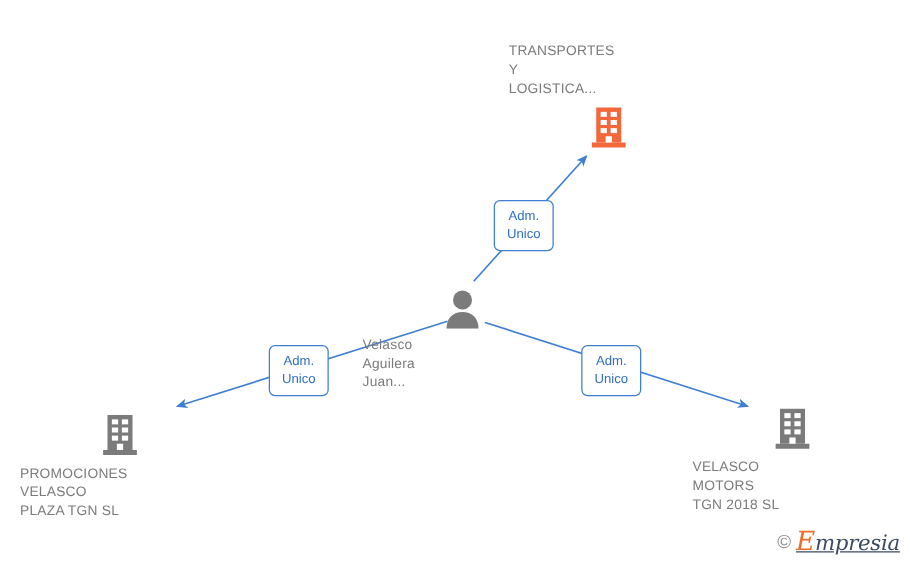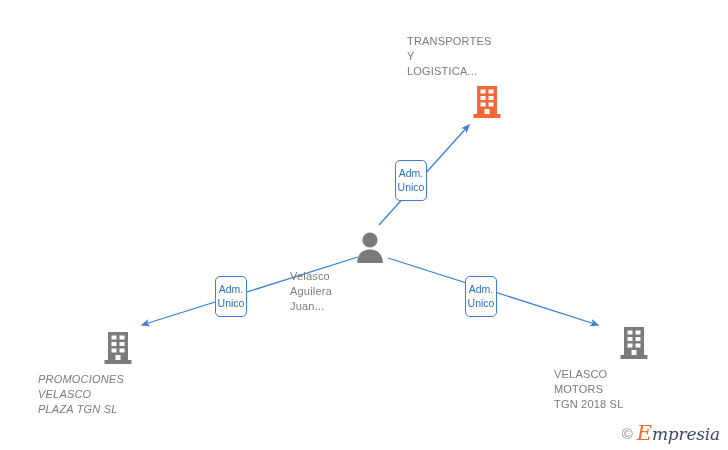--- a/index.html
+++ b/index.html
@@ -54,21 +54,21 @@
   }
 
   .node.company-top .node-label { margin-bottom: 6px; }
   .node.company-bottom .node-label { margin-top: 7px; }
   .node.person-node .node-label { margin-top: 6px; }
 
   
   .chip {
     position: absolute;
     box-sizing: border-box;
-    width: 32px;
+    width: 48px;
     padding: 5px 0 6px 0;
     background: #ffffff;
     border: 1px solid #3e7fd4;
     border-radius: 5px;
     color: #2f6fc4;
     font-size: 10.5px;
     line-height: 14px;
     text-align: center;
     z-index: 5;
     white-space: pre-line;
@@ -90,20 +90,21 @@
     color: #8d8d8d;
     line-height: 1;
   }
   #watermark .wordmark {
     font-family: "DejaVu Serif", "Liberation Serif", serif;
     font-style: italic;
     font-size: 17px;
     line-height: 1;
     color: #3c4a63;
     letter-spacing: -0.2px;
+    text-decoration: underline;
   }
   #watermark .wordmark .cap {
     color: #ef6c2b;
     font-size: 21px;
   }
 </style>
 </head>
 <body>
 
 <div id="canvas">
@@ -142,21 +143,21 @@
   <div class="node person-node" style="left:370px; top:232px;">
     <svg class="person" width="30" height="31" viewBox="0 0 30 31" xmlns="http://www.w3.org/2000/svg">
       <circle cx="15" cy="8" r="7.6" fill="#7b7b7b"></circle>
       <path d="M2.2 31 C2.2 22.2 7.6 17.6 15 17.6 C22.4 17.6 27.8 22.2 27.8 31 Z" fill="#7b7b7b"></path>
     </svg>
     <div class="node-label">Velasco
 Aguilera
 Juan...</div>
   </div>
 
-  <div class="node company-bottom" style="left:118px; top:331px;font-style:italic;">
+  <div class="node company-bottom" style="left:96px; top:331px;">
     <svg class="bldg" width="30" height="34" viewBox="0 0 30 34" xmlns="http://www.w3.org/2000/svg">
       <rect x="5" y="1" width="20" height="28" fill="#7b7b7b"></rect>
       <rect x="1.5" y="29" width="27" height="4" fill="#7b7b7b"></rect>
       <rect x="8.5" y="4.5" width="5" height="4" fill="#ffffff"></rect>
       <rect x="16.5" y="4.5" width="5" height="4" fill="#ffffff"></rect>
       <rect x="8.5" y="11" width="5" height="4" fill="#ffffff"></rect>
       <rect x="16.5" y="11" width="5" height="4" fill="#ffffff"></rect>
       <rect x="8.5" y="17.5" width="5" height="4" fill="#ffffff"></rect>
       <rect x="16.5" y="17.5" width="5" height="4" fill="#ffffff"></rect>
       <rect x="12.5" y="24" width="5" height="5" fill="#ffffff"></rect>

